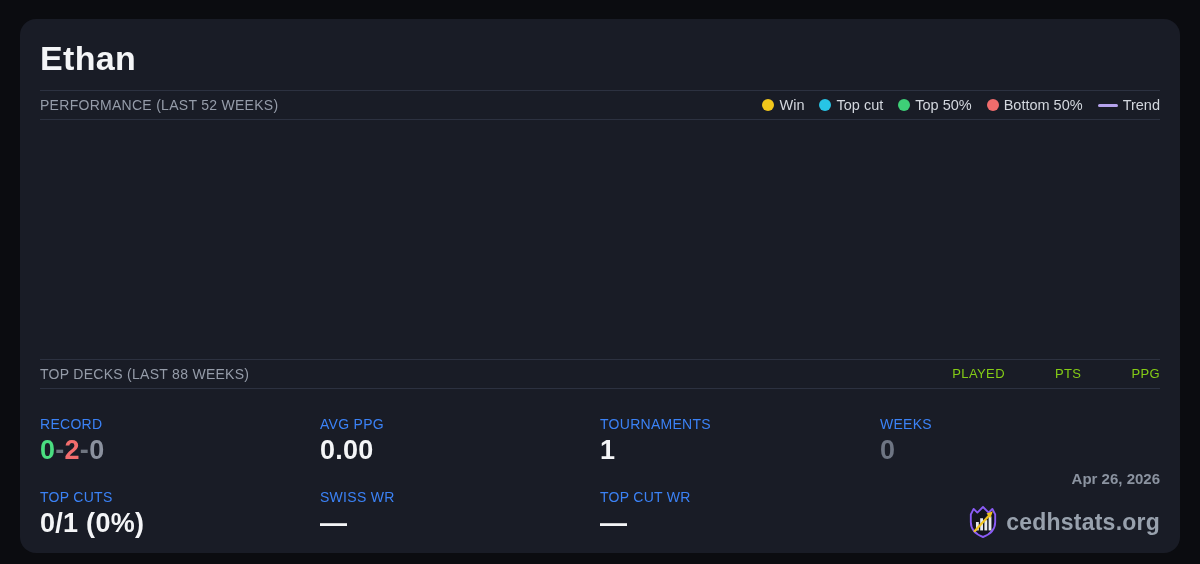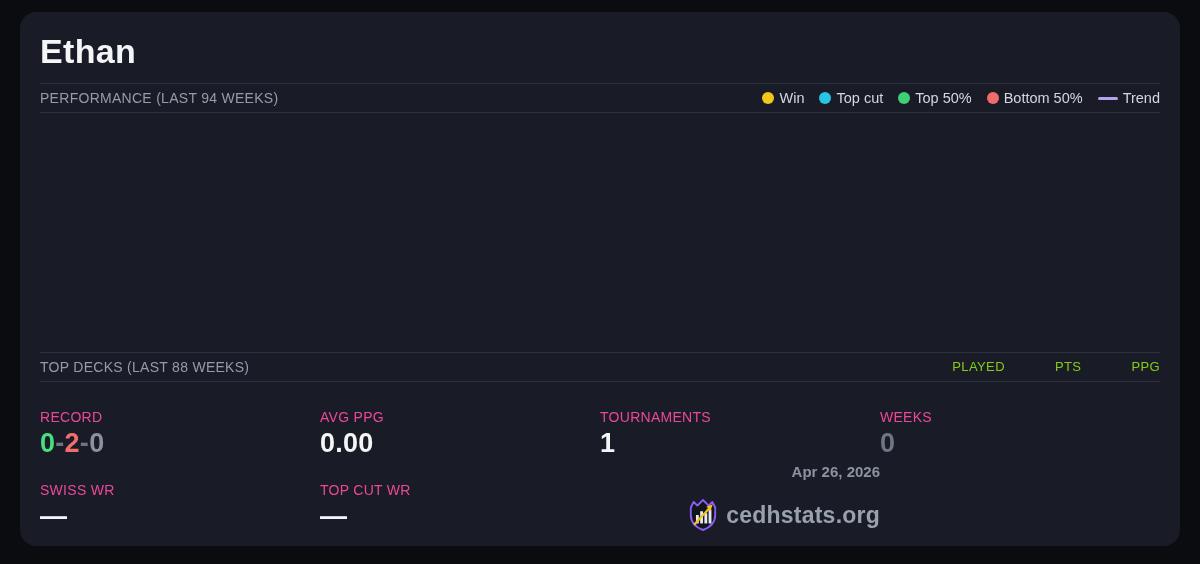--- a/index.html
+++ b/index.html
@@ -4,21 +4,21 @@
 <style>
   * { margin: 0; padding: 0; box-sizing: border-box; }
   html, body {
     width: 1200px; height: 564px;
     background: #0b0c10;
     font-family: "Liberation Sans", sans-serif;
     overflow: hidden;
   }
   .card {
     position: absolute;
-    left: 20px; top: 12px;
+    left: 20px; top: 19px;
     width: 1160px; height: 534px;
     background: #191c26;
     border-radius: 16px;
     padding: 12px 20px 14px 20px;
     display: flex;
     flex-direction: column;
   }
   .title {
     color: #f4f5f7;
     font-size: 34px;
@@ -74,21 +74,21 @@
   }
   .decks-cols span { text-align: right; }
   .stats-grid {
     display: grid;
     grid-template-columns: repeat(4, 1fr);
     grid-template-rows: 1fr 1fr;
     margin-top: 7px;
     row-gap: 3px;
   }
   .stat-label {
-    color: #ec4899;
+    color: #3b82f6;
     font-size: 14px;
     letter-spacing: 0.02em;
     margin-bottom: 3px;
     margin-top: 20px;
   }
   .stat-value {
     color: #f4f5f7;
     font-size: 27px;
     font-weight: 800;
     line-height: 1.15;
@@ -122,21 +122,21 @@
   }
 </style>
 </head>
 <body>
 
 <div class="card">
 
   <div class="title">Ethan</div>
 
   <div class="section-bar">
-    <div class="section-heading">PERFORMANCE (LAST 94 WEEKS)</div>
+    <div class="section-heading">PERFORMANCE (LAST 52 WEEKS)</div>
     <div class="legend">
       <div class="legend-item">
         <span class="legend-dot" style="background: rgb(242, 199, 27);"></span>
         <span>Win</span>
       </div>
       <div class="legend-item">
         <span class="legend-dot" style="background: rgb(39, 196, 230);"></span>
         <span>Top cut</span>
       </div>
       <div class="legend-item">
@@ -180,20 +180,24 @@
     <div>
       <div class="stat-label">TOURNAMENTS</div>
       <div class="stat-value">1</div>
     </div>
 
     <div>
       <div class="stat-label">WEEKS</div>
       <div class="stat-value muted">0</div>
     </div>
 
+    <div>
+      <div class="stat-label">TOP CUTS</div>
+      <div class="stat-value">0/1 (0%)</div>
+    </div>
 
     <div>
       <div class="stat-label">SWISS WR</div>
       <div class="stat-value">—</div>
     </div>
 
     <div>
       <div class="stat-label">TOP CUT WR</div>
       <div class="stat-value">—</div>
     </div>

